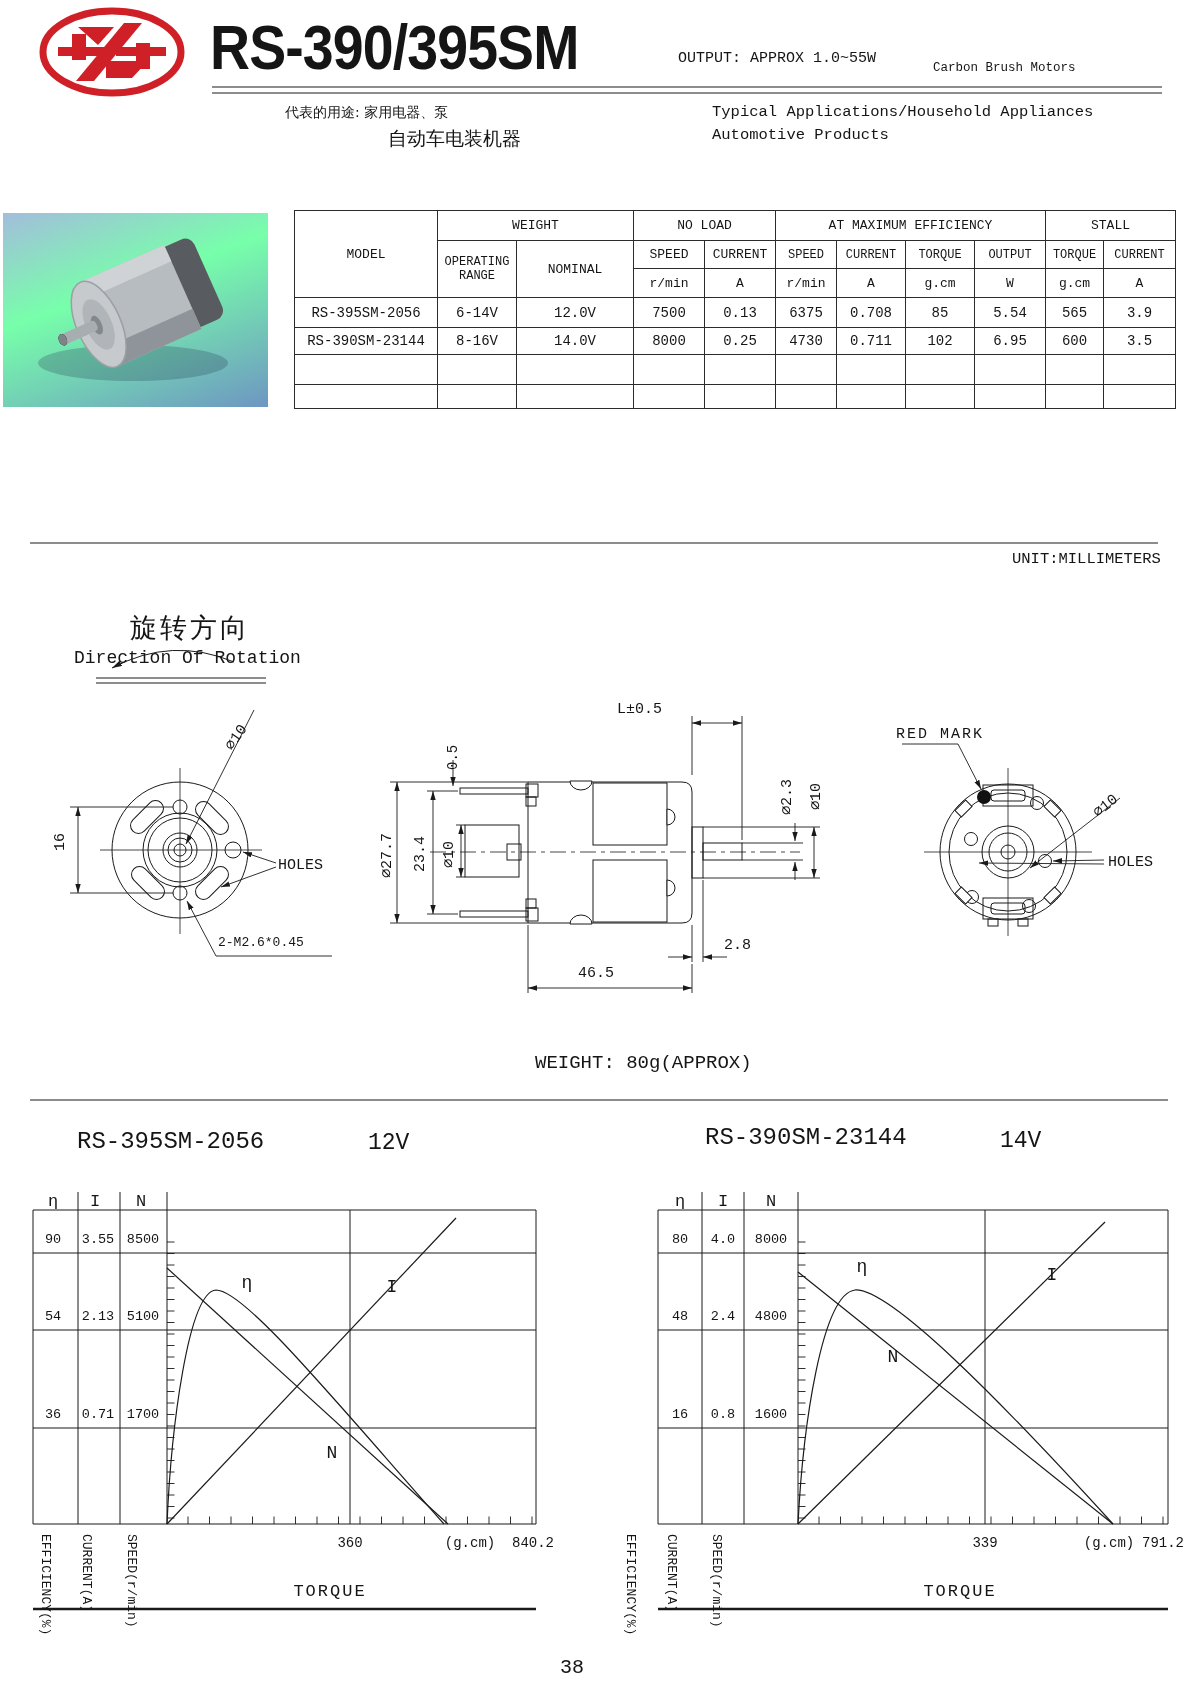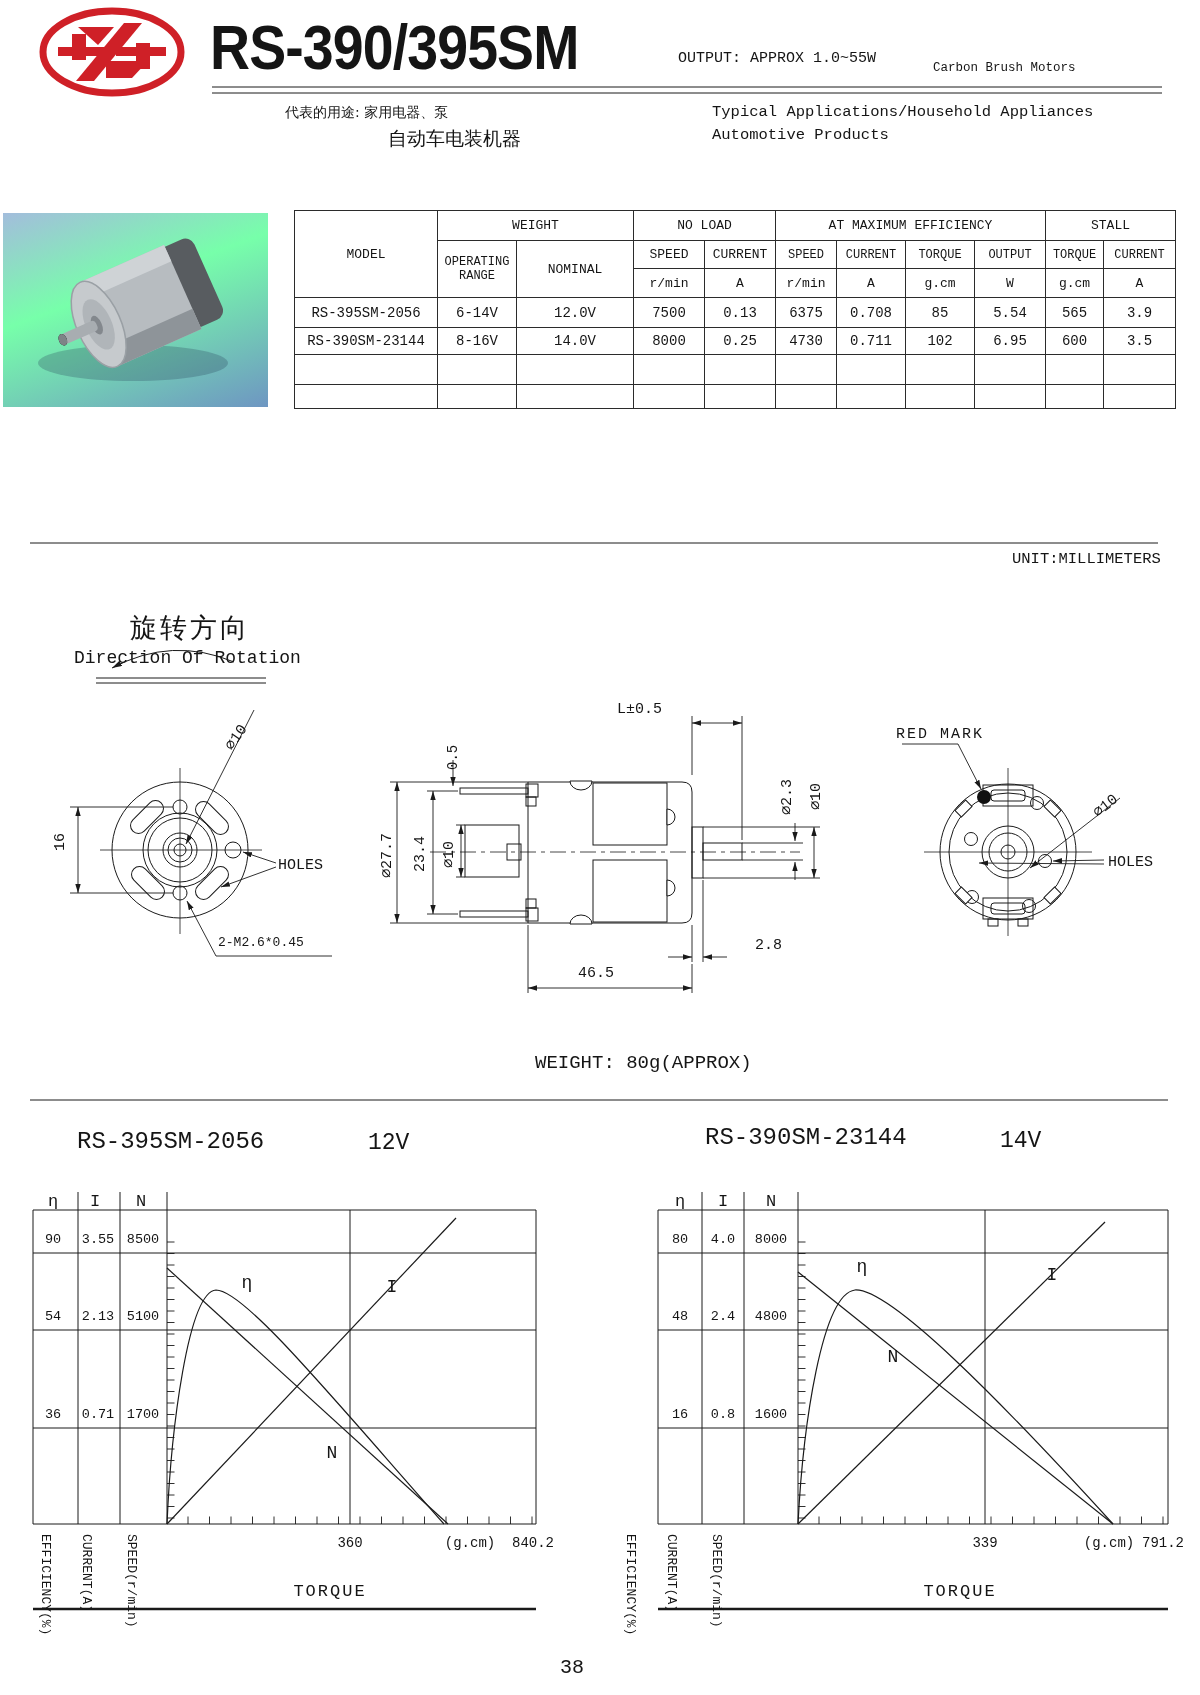--- a/index.html
+++ b/index.html
@@ -178,21 +178,21 @@
   <div class="t" style="left:278px;top:857px;font-size:15px">HOLES</div>
   <div class="t" style="left:218px;top:936px;font-size:13px">2-M2.6*0.45</div>
 
   <div class="t rot" style="left:445px;top:770px;font-size:14px">0.5</div>
   <div class="t rot" style="left:379px;top:878px;font-size:15px">⌀27.7</div>
   <div class="t rot" style="left:412px;top:872px;font-size:15px">23.4</div>
   <div class="t rot" style="left:441px;top:868px;font-size:15px">⌀10</div>
   <div class="t" style="left:617px;top:701px;font-size:15px">L±0.5</div>
   <div class="t rot" style="left:779px;top:815px;font-size:15px">⌀2.3</div>
   <div class="t rot" style="left:808px;top:810px;font-size:15px">⌀10</div>
-  <div class="t" style="left:755px;top:937px;font-size:15px">2.8</div>
+  <div class="t" style="left:724px;top:937px;font-size:15px">2.8</div>
   <div class="t" style="left:578px;top:965px;font-size:15px">46.5</div>
 
   <div class="t" style="left:896px;top:726px;font-size:15px;letter-spacing:2px">RED MARK</div>
   <div class="t" style="left:1090px;top:808px;font-size:15px;transform-origin:0 0;transform:rotate(-38deg)">⌀10</div>
   <div class="t" style="left:1108px;top:854px;font-size:15px">HOLES</div>
 
   <div class="t" style="left:77px;top:1128px;font-size:24px">RS-395SM-2056</div>
   <div class="t" style="left:368px;top:1130px;font-size:23px">12V</div>
   <div class="t" style="left:705px;top:1124px;font-size:24px">RS-390SM-23144</div>
   <div class="t" style="left:1000px;top:1128px;font-size:23px">14V</div>

